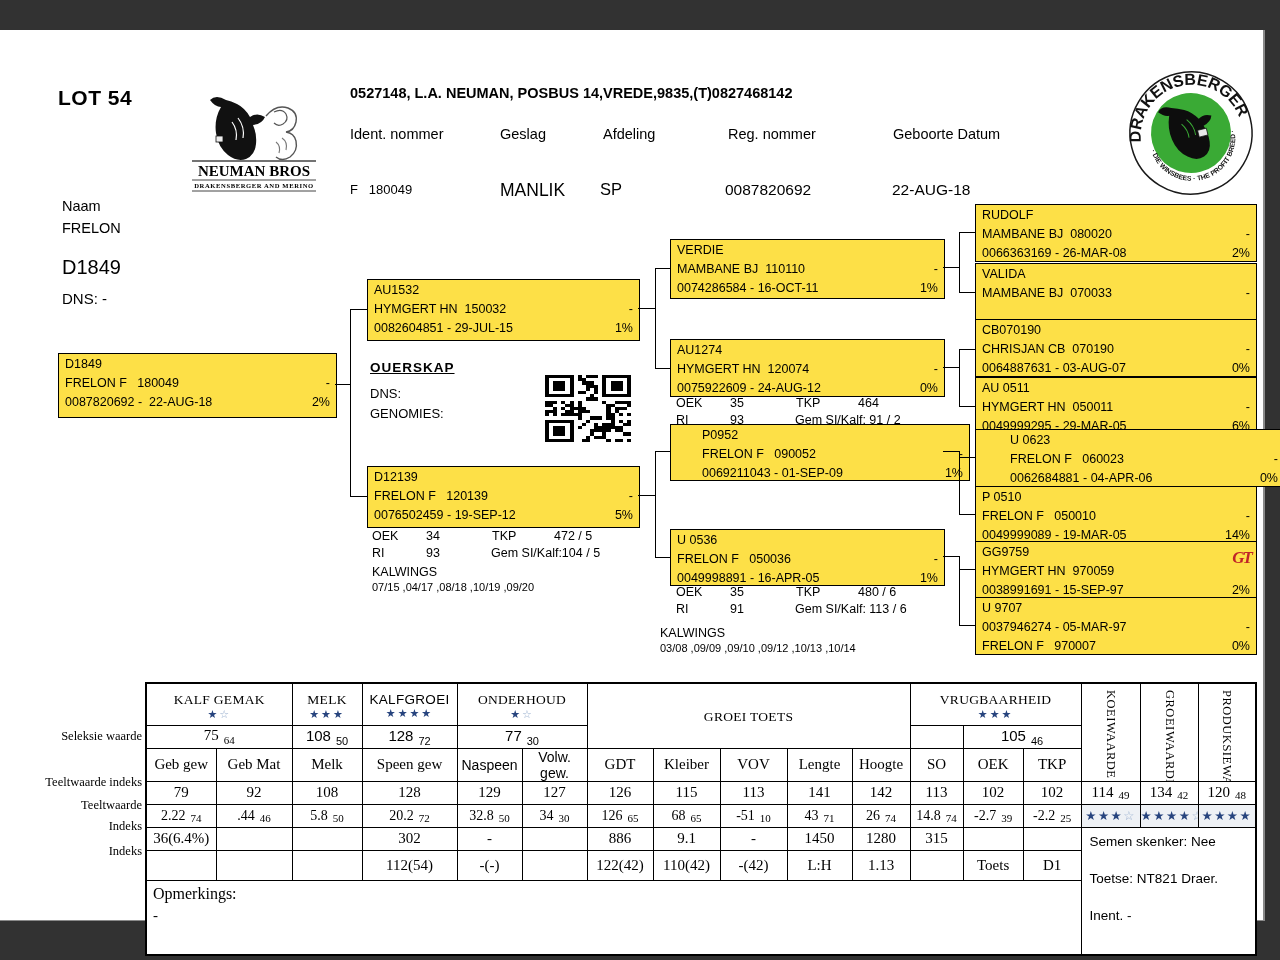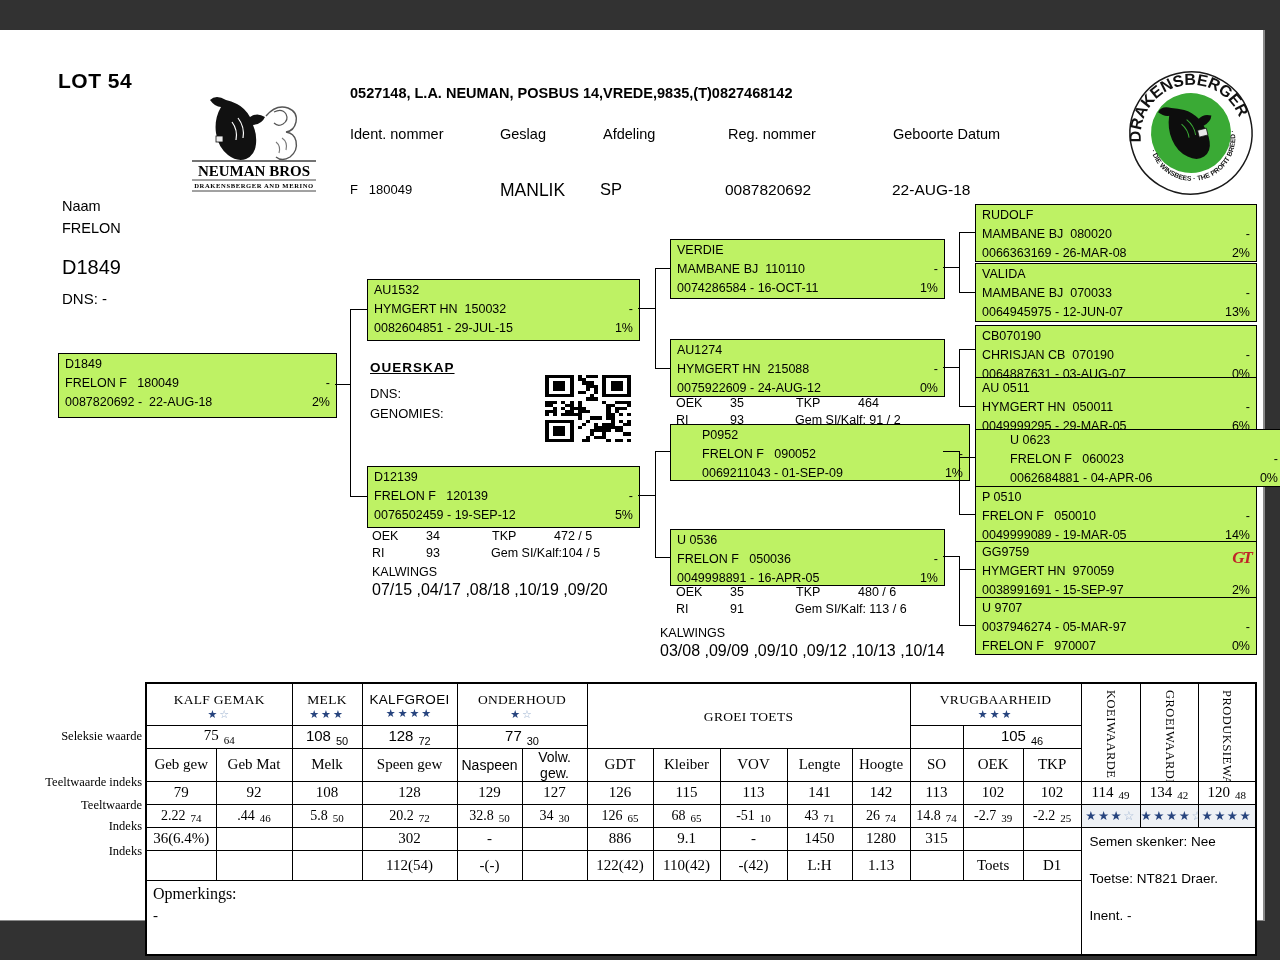--- a/index.html
+++ b/index.html
@@ -14,34 +14,34 @@
 
   
   .lot{font-size:21px;font-weight:bold;letter-spacing:.5px;}
   .owner{font-size:14.5px;font-weight:bold;}
   .fldlab{font-size:14.5px;}
   .naam{font-size:14.5px;line-height:21px;}
   .bigcode{font-size:20px;}
   .dns{font-size:15px;}
 
   
-  .pbox{position:absolute;border:1.5px solid #000;background:#bef264;font-size:12.5px;}
+  .pbox{position:absolute;border:1.5px solid #000;background:#fde047;font-size:12.5px;}
   .pl{display:flex;justify-content:space-between;padding:0 6px;line-height:18px;margin-top:1px;}
   .gtlogo{position:absolute;right:5px;top:6px;color:#c02428;font-family:"Liberation Serif",serif;
           font-weight:bold;font-style:italic;font-size:17px;letter-spacing:-2px;}
   .line{position:absolute;background:#000;}
 
   .ouerskap-t{font-size:13.5px;font-weight:bold;text-decoration:underline;letter-spacing:1px;}
   .ouerskap-l{font-size:13px;line-height:20px;}
   .stats{position:absolute;font-size:12.5px;}
   .stats .row{position:relative;height:17px;}
   .stats .c0{position:absolute;left:0;} .stats .c1{position:absolute;left:54px;}
   .stats .c2{position:absolute;left:120px;} .stats .c3{position:absolute;left:182px;}
   .stats .c2w{position:absolute;left:119px;}
-  .kalw-t{font-size:12.5px;margin-top:2px;} .kalw-d{font-size:16px;margin-top:2px;}
+  .kalw-t{font-size:12.5px;margin-top:2px;} .kalw-d{font-size:11px;margin-top:2px;}
 
   
   table.stats-table{position:absolute;left:145px;top:652px;border-collapse:collapse;table-layout:fixed;
         width:1110px;font-family:"Liberation Serif",serif;background:#fff;border:2px solid #000;}
   table.stats-table td{border:1px solid #000;text-align:center;padding:0;overflow:hidden;}
   tr.r1{height:42px;} tr.r2{height:23px;} tr.r3{height:24px;} tr.r4{height:23px;}
   tr.r5{height:23px;} tr.r6{height:23px;} tr.r7{height:30px;} tr.r8{height:75px;}
   .gl{font-size:13.5px;letter-spacing:.3px;padding-top:3px;}
   .gs{font-size:11px;letter-spacing:2px;line-height:12px;}
   .stf{color:#27447e;} .sto{color:#9ab0cf;}
@@ -62,21 +62,21 @@
 </style>
 </head>
 <body>
 
 <div class="stage">
   <div class="bar" style="top:0;height:30px;"></div>
   <div class="bar" style="top:920px;height:40px;"></div>
 
   <div class="page">
 
-    <div class="abs lot" style="left:58px;top:39px;">LOT 54</div>
+    <div class="abs lot" style="left:58px;top:56px;">LOT 54</div>
     <div class="abs owner" style="left:350px;top:55px;">0527148, L.A. NEUMAN, POSBUS 14,VREDE,9835,(T)0827468142</div>
 
     <div class="abs fldlab" style="left:350px;top:96px;">Ident. nommer</div>
     <div class="abs fldlab" style="left:500px;top:96px;">Geslag</div>
     <div class="abs fldlab" style="left:603px;top:96px;">Afdeling</div>
     <div class="abs fldlab" style="left:728px;top:96px;">Reg. nommer</div>
     <div class="abs fldlab" style="left:893px;top:96px;">Geboorte Datum</div>
 
     <div class="abs pre" style="left:350px;top:152px;font-size:13px;">F   180049</div>
     <div class="abs" style="left:500px;top:150px;font-size:17.5px;">MANLIK</div>
@@ -360,21 +360,21 @@
             <span>-</span>
           </div>
           <div class="pl">
             <span class="pre">0074286584 - 16-OCT-11</span>
             <span>1%</span>
           </div>
         </div>
         <div class="pbox" style="left:670px;top:309px;width:273px;height:56px;">
           <div class="pl">AU1274</div>
           <div class="pl">
-            <span class="pre">HYMGERT HN  215088</span>
+            <span class="pre">HYMGERT HN  120074</span>
             <span>-</span>
           </div>
           <div class="pl">
             <span class="pre">0075922609 - 24-AUG-12</span>
             <span>0%</span>
           </div>
         </div>
         <div class="pbox" style="left:670px;top:394px;width:273px;height:55px;padding-left:25px;">
           <div class="pl">P0952</div>
           <div class="pl">
@@ -407,26 +407,22 @@
             <span class="pre">0066363169 - 26-MAR-08</span>
             <span>2%</span>
           </div>
         </div>
         <div class="pbox" style="left:975px;top:233px;width:280px;height:57px;">
           <div class="pl">VALIDA</div>
           <div class="pl">
             <span class="pre">MAMBANE BJ  070033</span>
             <span>-</span>
           </div>
-          <div class="pl">
-            <span class="pre">0064945975 - 12-JUN-07</span>
-            <span>13%</span>
-          </div>
-        </div>
-        <div class="pbox" style="left:975px;top:295px;width:280px;height:56px;">
+        </div>
+        <div class="pbox" style="left:975px;top:289px;width:280px;height:56px;">
           <div class="pl">CB070190</div>
           <div class="pl">
             <span class="pre">CHRISJAN CB  070190</span>
             <span>-</span>
           </div>
           <div class="pl">
             <span class="pre">0064887631 - 03-AUG-07</span>
             <span>0%</span>
           </div>
         </div>

